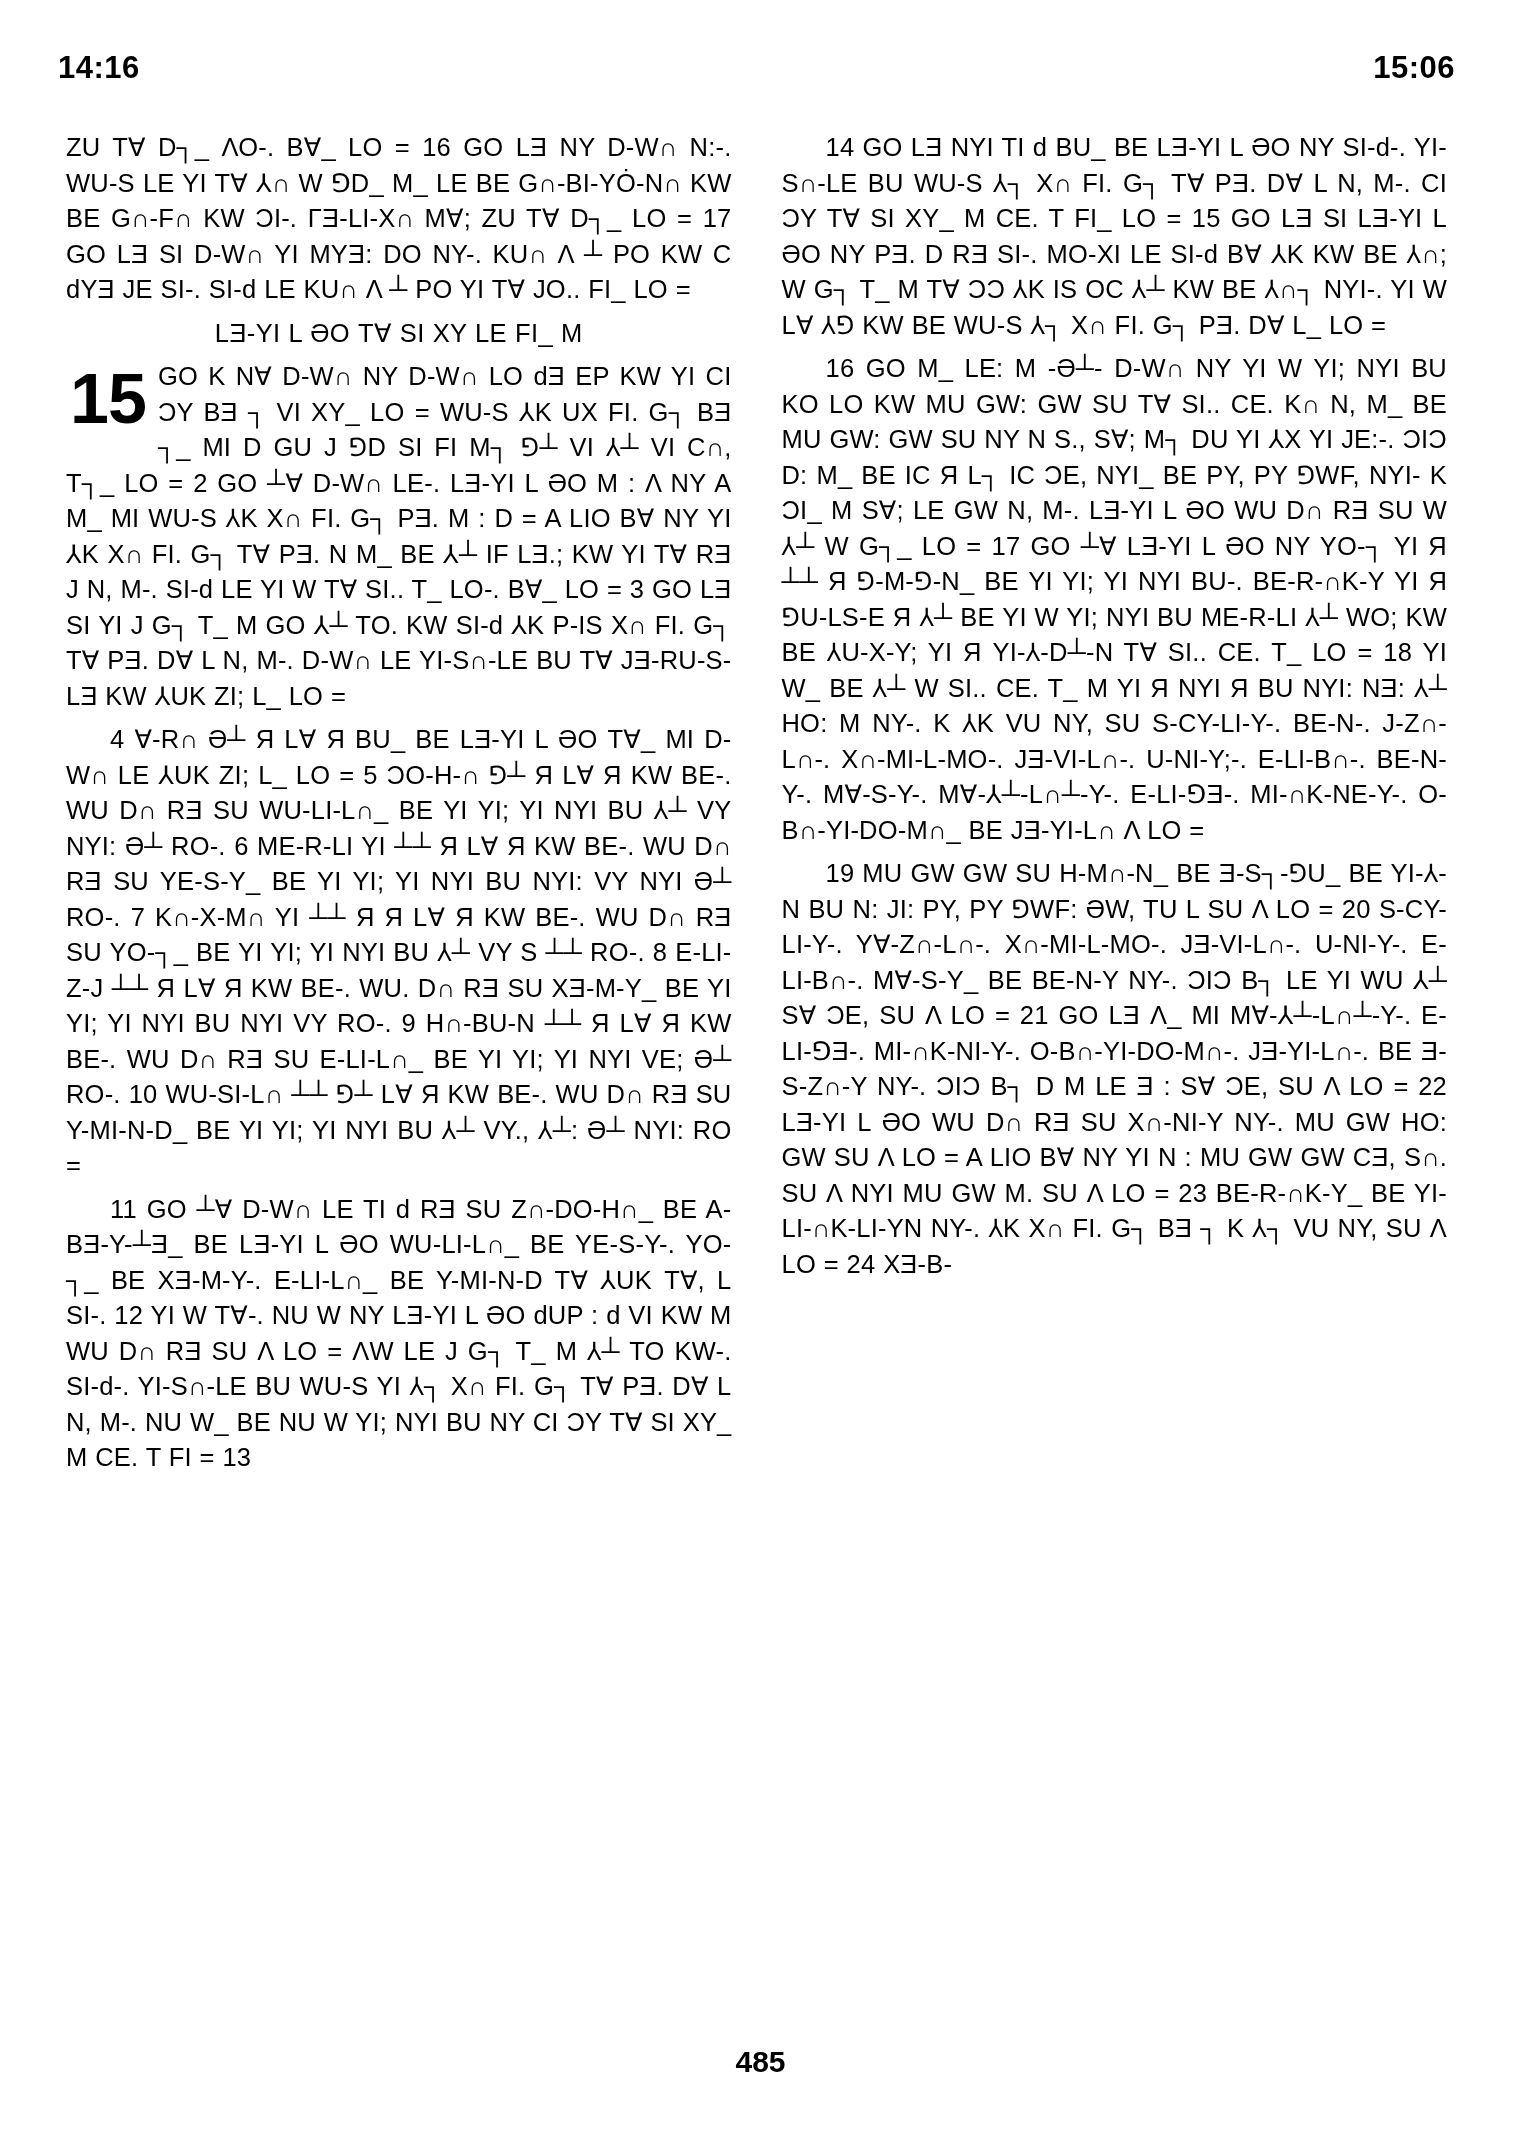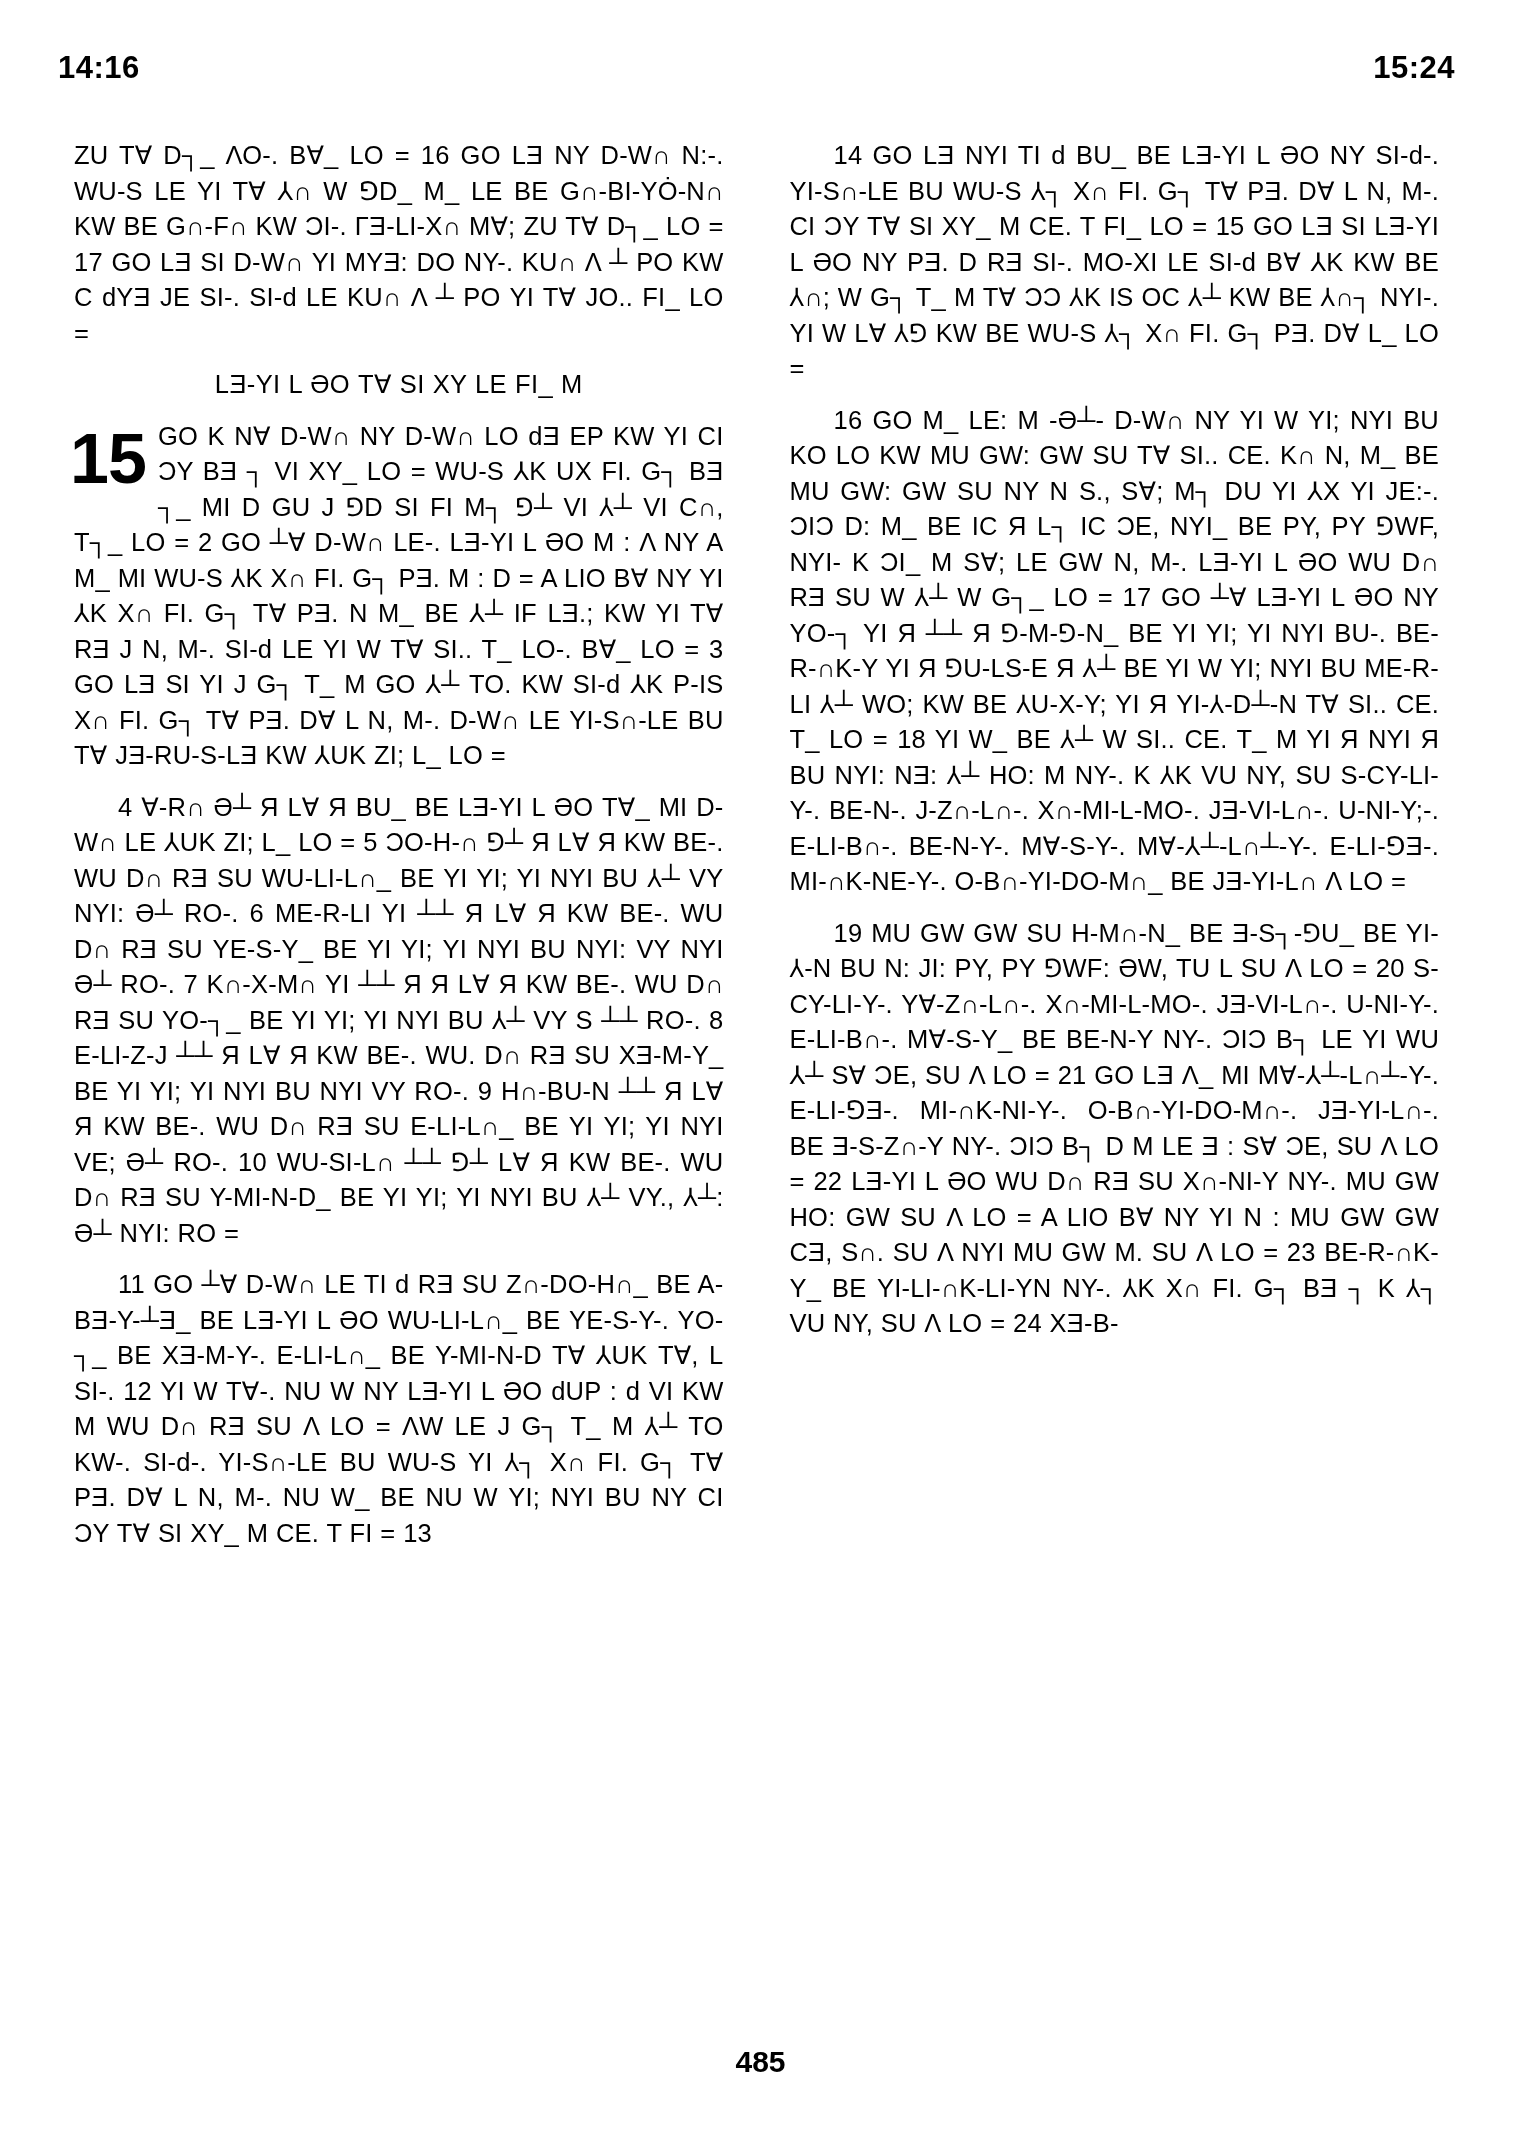--- a/index.html
+++ b/index.html
@@ -59,21 +59,21 @@
   }
   .col {
     width: 682px;
     font-size: 25.5px;
     line-height: 35.5px;
     letter-spacing: 0.2px;
     text-align: justify;
     word-spacing: 0.5px;
   }
   .col p {
-    margin: 16px;
+    margin: 8px;
   }
   .para-indent {
     text-indent: 44px;
   }
   .section-head {
     font-weight: normal;
     text-align: center;
     margin: 8px 0 2px 0;
     letter-spacing: 0.4px;
   }
@@ -102,21 +102,21 @@
     font-size: 30px;
   }
 </style>
 </head>
 <body>
 
 <div class="page">
 
   <div class="running-head">
     <span class="rh-left">14:16</span>
-    <span class="rh-right">15:24</span>
+    <span class="rh-right">15:06</span>
   </div>
 
   <div class="columns">
 
     <div class="col">
       <p>ZU T∀ D┐_ ΛΟ-. B∀_ LO =  16 GO LƎ NY D-W∩ N:-. WU-S LE YI T∀ ⅄∩ W ⅁D_ M_ LE BE G∩-BI-YȮ-N∩ KW BE G∩-F∩ KW ƆI-. ΓƎ-LI-X∩ M∀; ZU T∀ D┐_ LO =  17 GO LƎ SI D-W∩ YI MYƎ: DO NY-. KU∩ Λ ┴ PO KW C dYƎ JE SI-. SI-d LE KU∩ Λ ┴ PO YI T∀ JO.. FI_ LO =</p>
       <p class="section-head">LƎ-YI L ƏΟ T∀ SI XY LE FI_ M</p>
       <div class="chapter-block">
         <span class="dropcap">15</span>
         <p>GO K N∀ D-W∩ NY D-W∩ LO dƎ EP KW YI CI ƆY BƎ ┐ VI XY_ LO = WU-S ⅄Κ UX FI. G┐ BƎ ┐_ MI D GU J ⅁D SI FI M┐ ⅁┴ VI ⅄┴ VI C∩, T┐_ LO =  2 GO ┴∀ D-W∩ LE-. LƎ-YI L ƏΟ M : Λ NY A M_ MI WU-S ⅄Κ X∩ FI. G┐ PƎ. M : D = A LIO B∀ NY YI ⅄Κ X∩ FI. G┐ T∀ PƎ. N M_ BE ⅄┴ IF LƎ.; KW YI T∀ RƎ J N, M-. SI-d LE YI W T∀ SI.. T_ LO-. B∀_ LO =  3 GO LƎ SI YI J G┐ T_ M GO ⅄┴ TO. KW SI-d ⅄Κ P-IS X∩ FI. G┐ T∀ PƎ. D∀ L N, M-. D-W∩ LE YI-S∩-LE BU T∀ JƎ-RU-S-LƎ KW ⅄UΚ ZI; L_ LO =</p>

